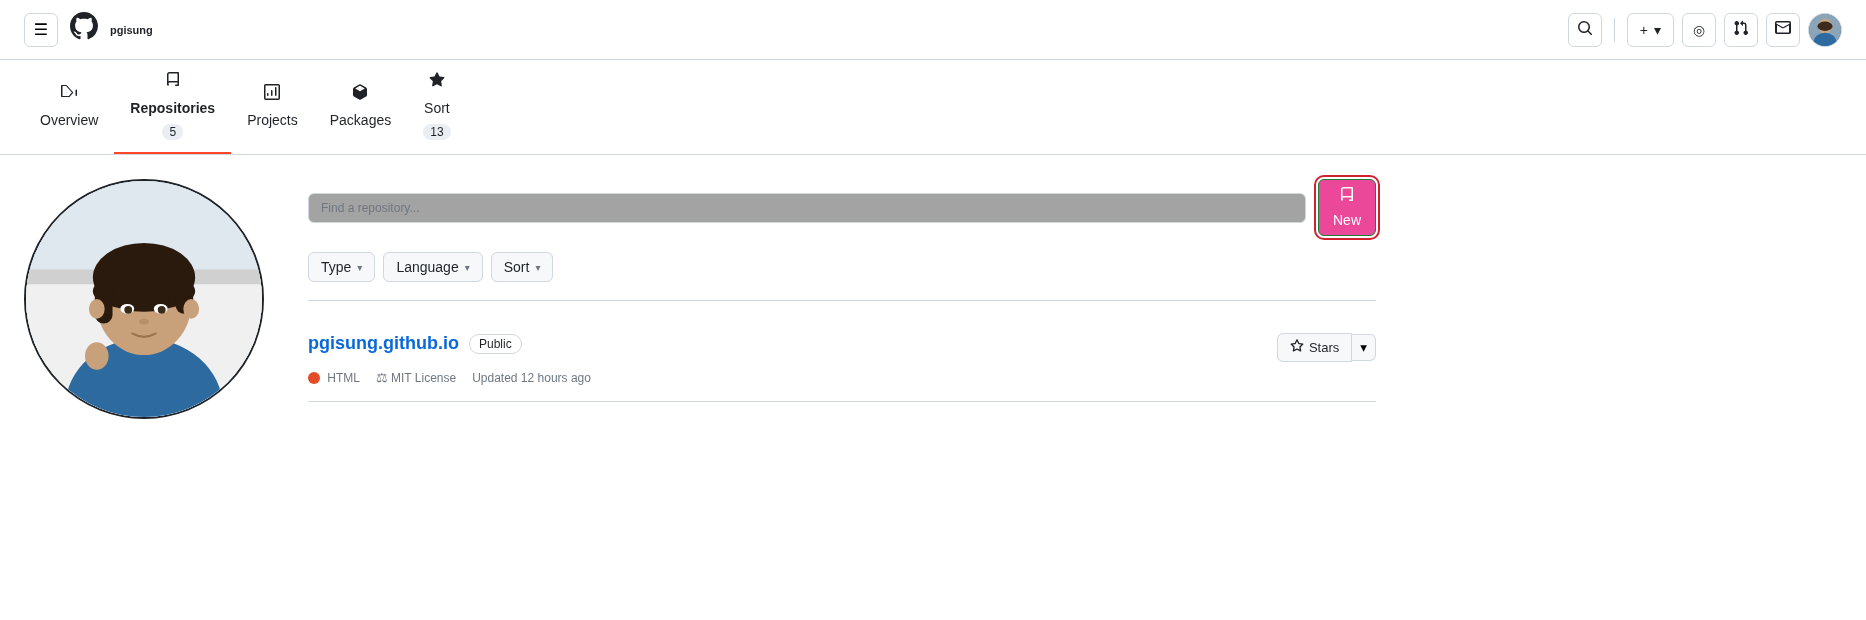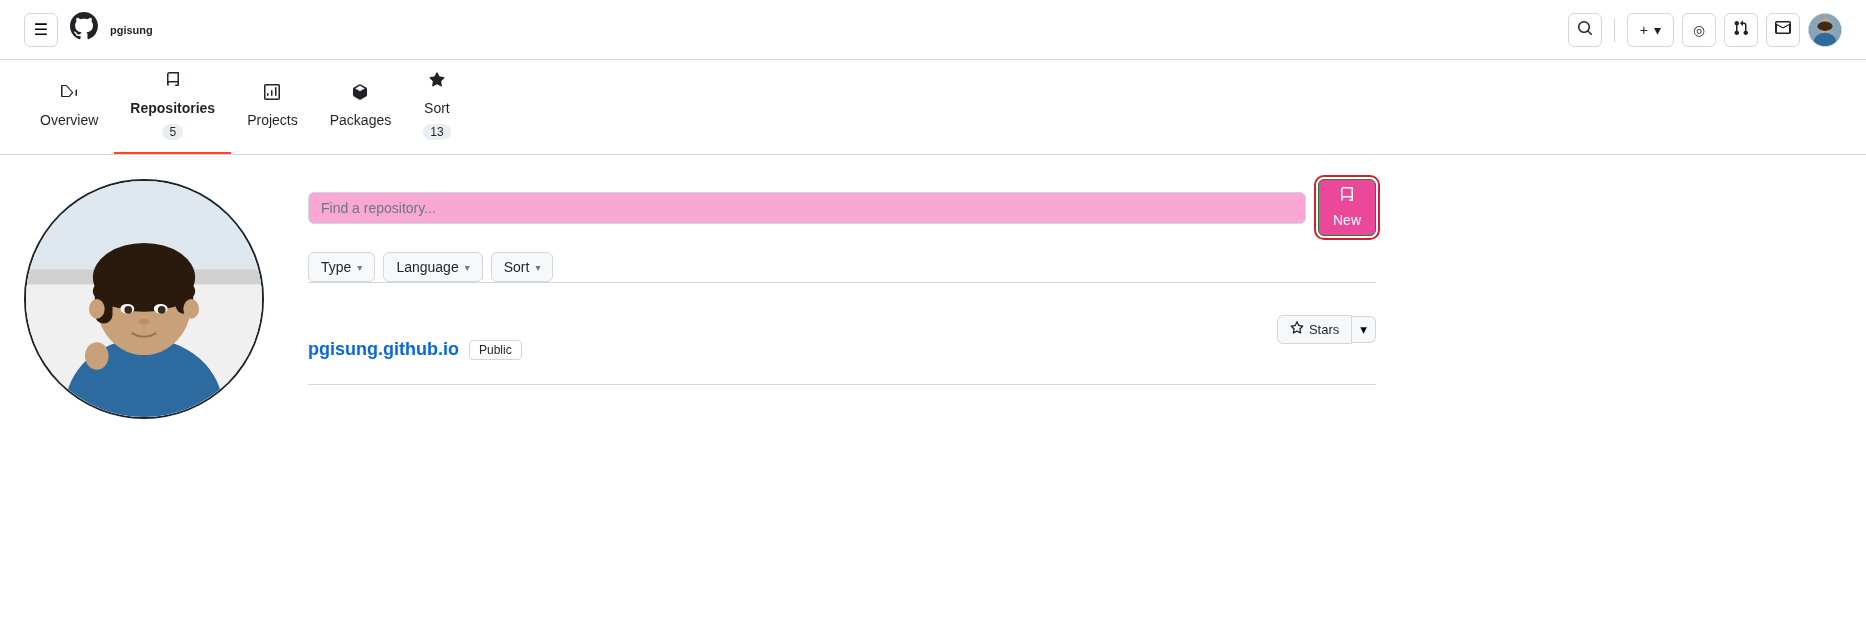--- a/index.html
+++ b/index.html
@@ -182,24 +182,24 @@
     }
     .search-input-wrapper {
       flex: 1;
       position: relative;
     }
     .search-input {
       width: 100%;
       padding: 7px 12px;
       border: 1px solid #d0d7de;
       border-radius: 6px;
-      font-size: 14px;
+      font-size: 12px;
       color: #1f2328;
       outline: none;
-      background: #f9a8d4;
+      background: #a3a3a3;
     }
     .search-input::placeholder {
       color: #6e7781;
     }
     .new-repo-btn {
       display: flex;
       align-items: center;
       gap: 6px;
       background: #ec4899;
       color: #fff;
@@ -212,21 +212,21 @@
       white-space: nowrap;
       outline: 2px solid #cf222e;
       outline-offset: 2px;
       flex-direction: column;
     }
 
     .filter-row {
       display: flex;
       align-items: center;
       gap: 8px;
-      margin-bottom: 0;
+      margin-bottom: 18px;
     }
     .filter-btn {
       display: flex;
       align-items: center;
       gap: 6px;
       border: 1px solid #d0d7de;
       background: #f6f8fa;
       border-radius: 6px;
       padding: 6px 12px;
       font-size: 14px;
@@ -252,32 +252,31 @@
     .repo-item-header {
       display: flex;
       align-items: flex-start;
       justify-content: space-between;
       margin-bottom: 8px;
     }
     .repo-name-row {
       display: flex;
       align-items: center;
       gap: 10px;
-      margin-top: 24px;
     }
     .repo-name-link {
       font-size: 18px;
       font-weight: 600;
       color: #0969da;
       text-decoration: none;
       cursor: pointer;
     }
     .visibility-badge {
       border: 1px solid #d0d7de;
-      border-radius: 4px;
+      border-radius: 10px;
       padding: 2px 9px;
       font-size: 12px;
       color: #1f2328;
       font-weight: 400;
     }
     .repo-meta {
       display: flex;
       align-items: center;
       gap: 16px;
       font-size: 12px;
@@ -522,16 +521,27 @@
                 <path d="M8 .25a.75.75 0 0 1 .673.418l1.882 3.815 4.21.612a.75.75 0 0 1 .416 1.279l-3.046 2.97.719 4.192a.751.751 0 0 1-1.088.791L8 12.347l-3.766 1.98a.75.75 0 0 1-1.088-.79l.72-4.194L.818 6.374a.75.75 0 0 1 .416-1.28l4.21-.611L7.327.668A.75.75 0 0 1 8 .25Zm0 2.445L6.615 5.5a.75.75 0 0 1-.564.41l-3.097.45 2.24 2.184a.75.75 0 0 1 .216.664l-.528 3.084 2.769-1.456a.75.75 0 0 1 .698 0l2.77 1.456-.53-3.084a.75.75 0 0 1 .216-.664l2.24-2.183-3.096-.45a.75.75 0 0 1-.564-.41L8 2.694Z"></path>
               </svg>
             </span>
             <span>Stars</span>
           </button>
           <button class="star-dropdown-btn">
             <span>▾</span>
           </button>
         </div>
       </div>
+      <div class="repo-meta">
+        <span>
+          <span class="lang-dot"></span>
+          <span>HTML</span>
+        </span>
+        <span>
+          <span class="license-icon">⚖</span>
+          <span>MIT License</span>
+        </span>
+        <span>Updated 12 hours ago</span>
+      </div>
     </div>
 
   </section>
 </div>
 
 </body></html>

